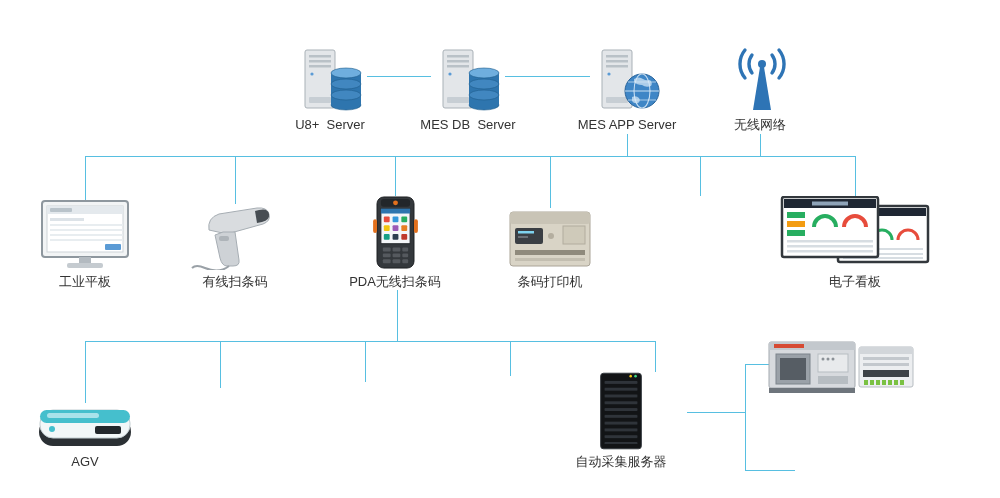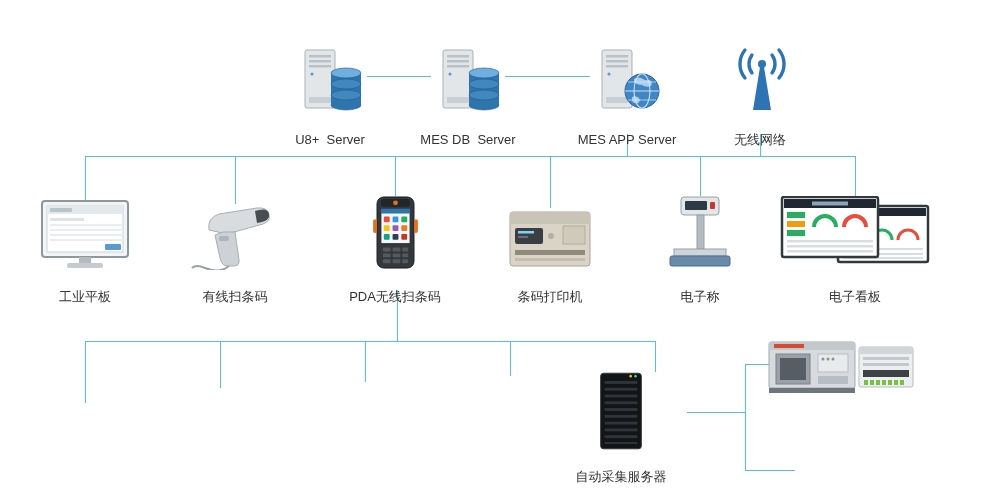--- a/index.html
+++ b/index.html
@@ -5,21 +5,21 @@
   html,body{margin:0;padding:0;background:#ffffff;}
   .canvas{position:relative;width:1000px;height:498px;background:#ffffff;overflow:hidden;
           font-family:"Liberation Sans","DejaVu Sans",sans-serif;}
   .ln{position:absolute;background:var(--line-color,#57bfe1);}
   .ln.h{height:1px;}
   .ln.v{width:1px;}
   .node{position:absolute;display:flex;flex-direction:column;align-items:center;}
   .icon-box{display:flex;align-items:flex-end;justify-content:center;height:74px;}
   .icon-box.t{height:68px;}
   .icon-box.b{height:78px;}
-  .label{font-size:13px;color:#333333;margin-top:20px;white-space:pre;text-align:center;line-height:1.1;}
+  .label{font-size:13px;color:#333333;margin-top:5px;white-space:pre;text-align:center;line-height:1.1;}
   .free{position:absolute;}
 </style>
 </head>
 <body>
 
 <div class="canvas" style="--line-color: #57bfe1;">
 
   <div class="ln h" style="left:367px;top:76px;width:64px"></div>
   <div class="ln h" style="left:505px;top:76px;width:85px"></div>
   <div class="ln v" style="left:627px;top:134px;height:22px"></div>
@@ -195,33 +195,20 @@
         <rect x="11" y="23" width="16" height="2.5" fill="#7fd3ef"></rect>
         <rect x="11" y="28" width="10" height="2" fill="#6b7076"></rect>
         <circle cx="44" cy="28" r="3" fill="#b4ae9f"></circle>
         <rect x="8" y="42" width="70" height="5" fill="#8f8a7c"></rect>
         <rect x="8" y="50" width="70" height="3" fill="#c3beb0"></rect>
       </svg>
     </div>
     <div class="label">条码打印机</div>
   </div>
 
-  <div class="node" style="left:625px;top:196px;width:150px">
-    <div class="icon-box">
-      <svg width="72" height="74" viewBox="0 0 72 74">
-        <rect x="17" y="1" width="38" height="18" rx="3" fill="#e3e6e9" stroke="#97a0a7"></rect>
-        <rect x="21" y="5" width="22" height="9" rx="1" fill="#2c3a45"></rect>
-        <rect x="46" y="6" width="5" height="7" rx="1" fill="#c23b2e"></rect>
-        <rect x="33" y="19" width="7" height="34" fill="#b4bcc2" stroke="#97a0a7"></rect>
-        <rect x="10" y="53" width="52" height="7" fill="#cfd6db" stroke="#97a0a7"></rect>
-        <rect x="6" y="60" width="60" height="10" rx="2" fill="#6a8cab" stroke="#4b6c8c"></rect>
-      </svg>
-    </div>
-    <div class="label">电子称</div>
-  </div>
 
   <div class="node" style="left:775px;top:196px;width:160px">
     <div class="icon-box">
       <svg width="150" height="74" viewBox="0 0 150 74">
         <g>
           <rect x="58" y="10" width="90" height="56" rx="2" fill="#ffffff" stroke="#33383d" stroke-width="2.5"></rect>
           <rect x="60" y="12" width="86" height="8" fill="#1f2733"></rect>
           <rect x="63" y="24" width="20" height="5" fill="#27ae60"></rect>
           <rect x="63" y="32" width="20" height="5" fill="#27ae60"></rect>
           <rect x="63" y="40" width="20" height="5" fill="#e74c3c"></rect>
@@ -242,20 +229,33 @@
           <path d="M64 31 a11 11 0 0 1 22 0" fill="none" stroke="#e74c3c" stroke-width="4"></path>
           <rect x="7" y="44" width="86" height="2.5" fill="#d7dde2"></rect>
           <rect x="7" y="49" width="86" height="2.5" fill="#d7dde2"></rect>
           <rect x="7" y="54" width="86" height="2.5" fill="#d7dde2"></rect>
         </g>
       </svg>
     </div>
     <div class="label">电子看板</div>
   </div>
 
+  <div class="node" style="left:15px;top:372px;width:140px">
+    <div class="icon-box b">
+      <svg width="96" height="46" viewBox="0 0 96 46">
+        <rect x="2" y="14" width="92" height="28" rx="14" fill="#2b3034"></rect>
+        <rect x="3" y="6" width="90" height="28" rx="13" fill="#f2f7f8" stroke="#c3ced2"></rect>
+        <rect x="3" y="6" width="90" height="13" rx="6.5" fill="#45bfcd"></rect>
+        <rect x="10" y="9" width="52" height="5" rx="2.5" fill="#a9e2ea"></rect>
+        <rect x="58" y="22" width="26" height="8" rx="2" fill="#23282c"></rect>
+        <circle cx="15" cy="25" r="3" fill="#45bfcd"></circle>
+      </svg>
+    </div>
+    <div class="label">AGV</div>
+  </div>
 
 
 
 
   <div class="node" style="left:546px;top:372px;width:150px">
     <div class="icon-box b">
       <svg width="62" height="78" viewBox="0 0 64 80">
         <defs>
           <pattern id="slots" width="64" height="7" patternUnits="userSpaceOnUse">
             <rect width="64" height="7" fill="#121416"></rect>

